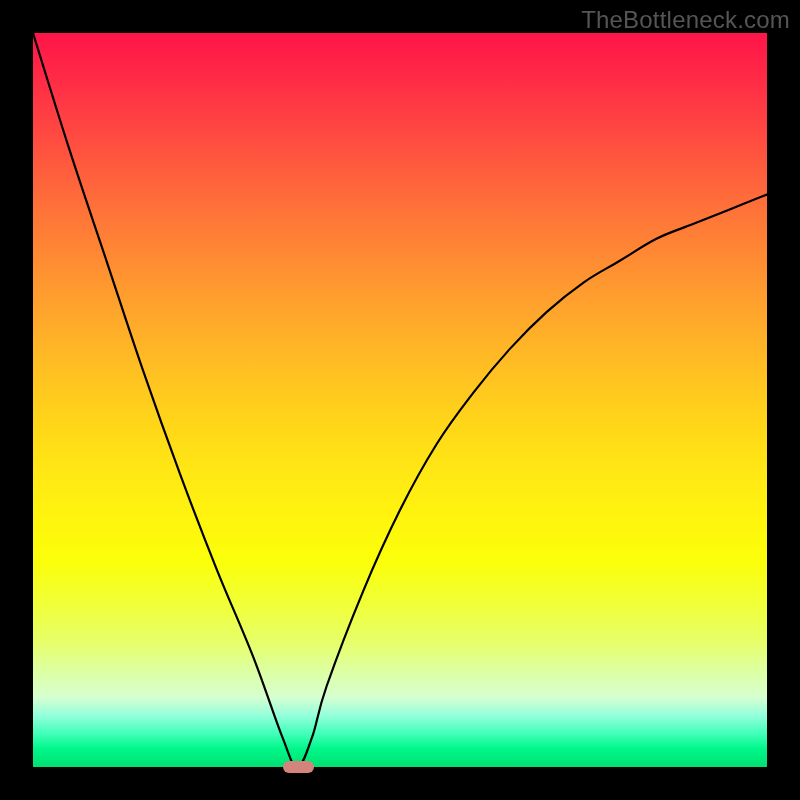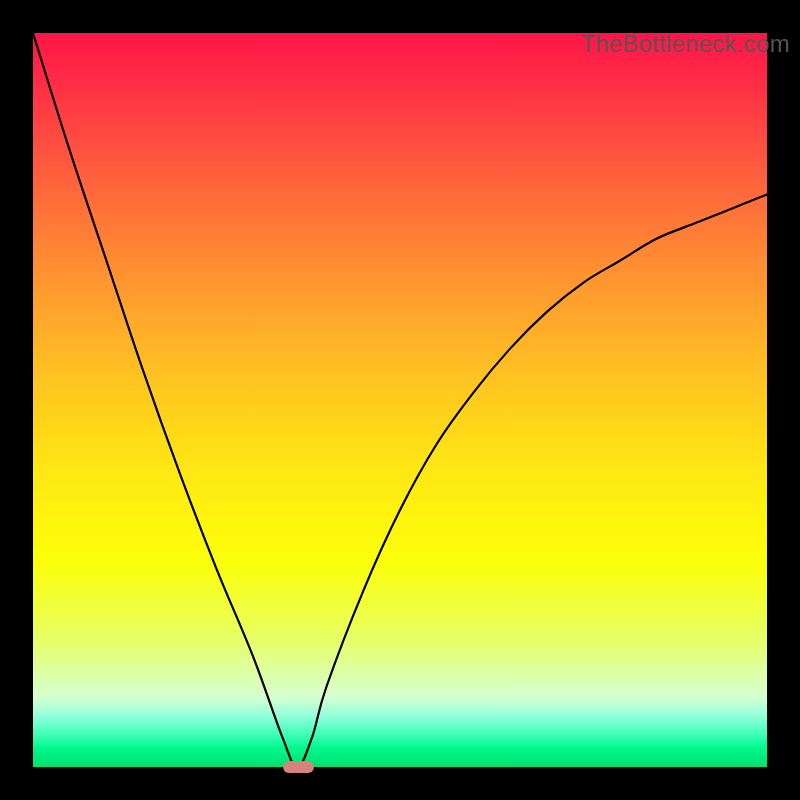--- a/index.html
+++ b/index.html
@@ -13,21 +13,20 @@
   }
   .attribution {
     position: absolute;
     top: 6px;
     right: 10px;
     color: #555;
     font-size: 24px;
     font-weight: 400;
     z-index: 10;
     letter-spacing: 0.2px;
-    margin-top: 24px;
   }
   .plot-area {
     position: absolute;
     left: 33px;
     top: 33px;
     width: 734px;
     height: 734px;
     background: linear-gradient(to bottom,
       #ff1548 0%,
       #ff2a46 6%,

